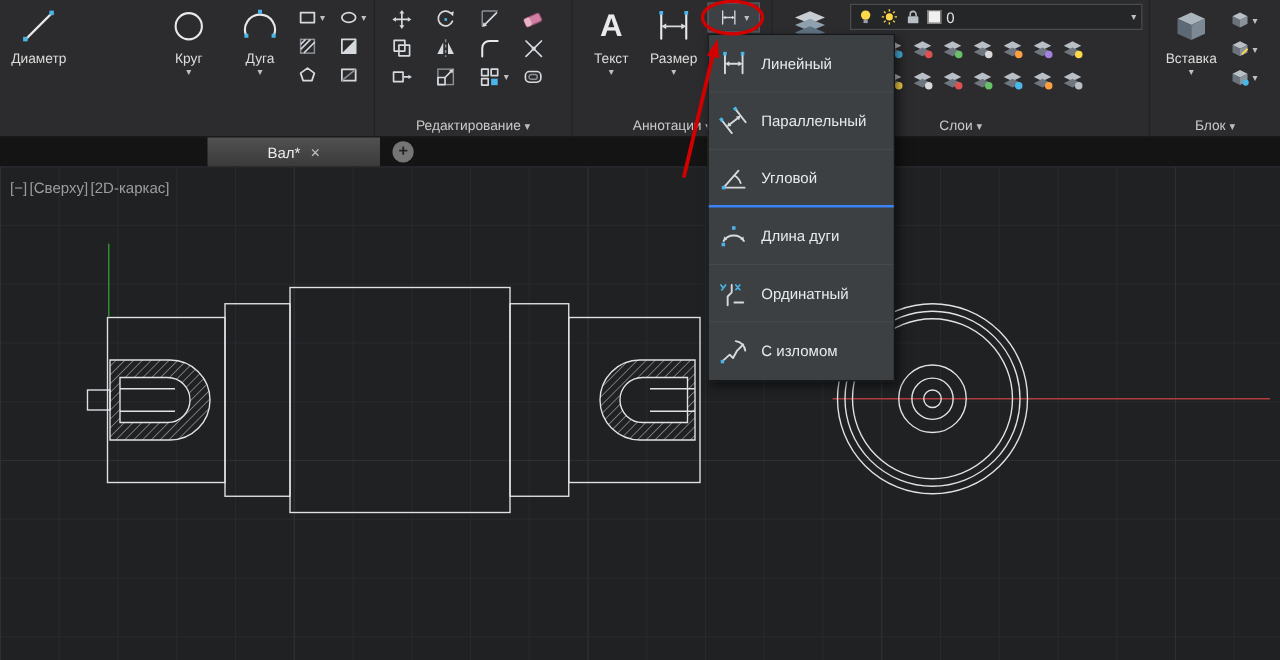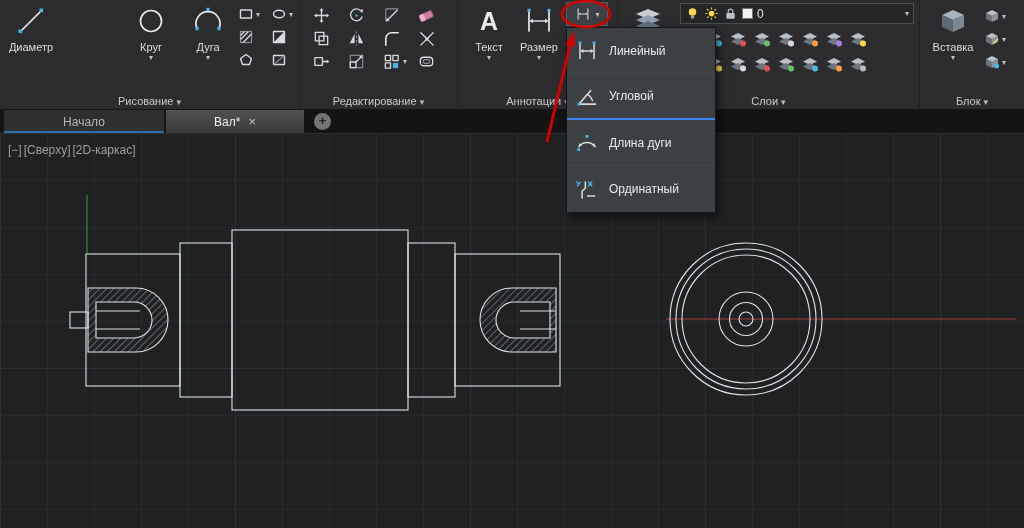--- a/index.html
+++ b/index.html
@@ -137,23 +137,20 @@
           </svg>
         </div>
         <div class="cell">
           <svg class="icon" viewBox="0 0 16 16" width="16" height="16">
             <rect class="s" x="2.5" y="3.5" width="11" height="9"></rect>
             <path class="g" d="M2.5 12.5l11-9"></path>
           </svg>
         </div>
       </div>
 
-      <div class="panel-label">
-        <span>Рисование</span><span class="lblcaret">▾</span>
-      </div>
     </div>
 
     <div class="panel" style="left:300px;width:158px;">
       <div class="smallgrid" style="left:12px;top:5px;grid-template-columns:repeat(4,32px);">
         <div class="cell">
           <svg class="icon" viewBox="0 0 20 20" width="19" height="19">
             <path class="s" d="M10 4.5v11M4.5 10h11"></path>
             <path class="f" d="M10 2l-2.1 3h4.2zM10 18l-2.1-3h4.2zM2 10l3-2.1v4.2zM18 10l-3-2.1v4.2z"></path>
           </svg>
         </div>
@@ -430,23 +427,20 @@
             <span class="caret">▾</span>
         </div>
       </div>
       <div class="panel-label">
         <span>Блок</span><span class="lblcaret">▾</span>
       </div>
     </div>
   </div>
 
   <div class="tabbar">
-    <div class="tab tab-start">
-      <span>Начало</span>
-    </div>
     <div class="tab tab-active">
       <span>Вал*</span>
       <span class="tab-close">×</span>
     </div>
     <div class="newtab">+</div>
   </div>
 
   <div class="canvas">
     <div class="vp-label">
       <span>[−]</span>
@@ -493,20 +487,31 @@
   <div class="menu">
     <div class="menu-item">
       <svg class="icon mi" viewBox="0 0 24 24" width="26" height="26">
         <path class="s" d="M5.5 5v14M18.5 5v14M8 12h8"></path>
         <path class="f" d="M5.5 12l3.2-1.9v3.8zM18.5 12l-3.2-1.9v3.8z"></path>
         <rect class="a" x="4.2" y="3.2" width="2.6" height="2.6"></rect>
         <rect class="a" x="17.2" y="3.2" width="2.6" height="2.6"></rect>
       </svg>
       <span>Линейный</span>
     </div>
+    <div class="menu-item">
+      <svg class="icon mi" viewBox="0 0 24 24" width="26" height="26">
+        <g transform="rotate(-38 12 12)">
+          <path class="s" d="M5.5 6v12M18.5 6v12M7.5 12h9"></path>
+          <path class="f" d="M5.5 12l3-1.8v3.6zM18.5 12l-3-1.8v3.6z"></path>
+          <rect class="a" x="4.3" y="4.2" width="2.5" height="2.5"></rect>
+          <rect class="a" x="17.3" y="4.2" width="2.5" height="2.5"></rect>
+        </g>
+      </svg>
+      <span>Параллельный</span>
+    </div>
     <div class="menu-item group-end">
       <svg class="icon mi" viewBox="0 0 24 24" width="26" height="26">
         <path class="s" d="M4.5 19.5H20M4.5 19.5L15.5 7"></path>
         <path class="s" d="M12.5 10.5a10 10 0 0 1 4.6 5.6"></path>
         <rect class="a" x="3.2" y="18.2" width="2.6" height="2.6"></rect>
       </svg>
       <span>Угловой</span>
     </div>
     <div class="menu-item">
       <svg class="icon mi" viewBox="0 0 24 24" width="26" height="26">
@@ -519,20 +524,28 @@
     </div>
     <div class="menu-item">
       <svg class="icon mi" viewBox="0 0 24 24" width="26" height="26">
         <path class="s" d="M7.5 20.5V14l3-3V5.5"></path>
         <path class="s" d="M12.5 18.5H19"></path>
         <path class="sa" d="M13.5 5.5l3 3.5M16.5 5.5l-3 3.5"></path>
         <path class="sa" d="M2.5 5.5L4.3 7.7M6 5.5L3.2 9.3"></path>
       </svg>
       <span>Ординатный</span>
     </div>
+    <div class="menu-item">
+      <svg class="icon mi" viewBox="0 0 24 24" width="26" height="26">
+        <path class="s" d="M13.5 4.5A8 8 0 0 1 20.5 11.5"></path>
+        <path class="s" d="M3.5 19.5l5.5-5 2.5 2.5 3-5.5 4.5-4.5"></path>
+        <rect class="a" x="2.4" y="18.4" width="2.5" height="2.5"></rect>
+      </svg>
+      <span>С изломом</span>
+    </div>
   </div>
 
   <svg class="annot" viewBox="0 0 1024 528" width="1024" height="528">
     <ellipse cx="586" cy="14" rx="24" ry="13" fill="none" stroke="#d40000" stroke-width="2.6"></ellipse>
     <line x1="547" y1="142" x2="571" y2="41" stroke="#d40000" stroke-width="3"></line>
     <polygon points="574,31 575.3,46.8 565.5,44.4" fill="#d40000"></polygon>
   </svg>
 
 </div>
 

